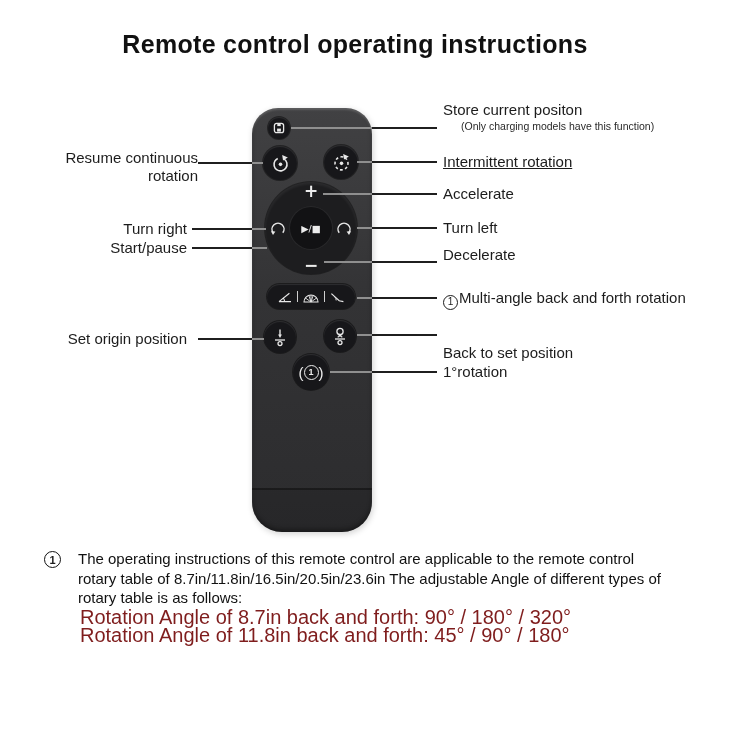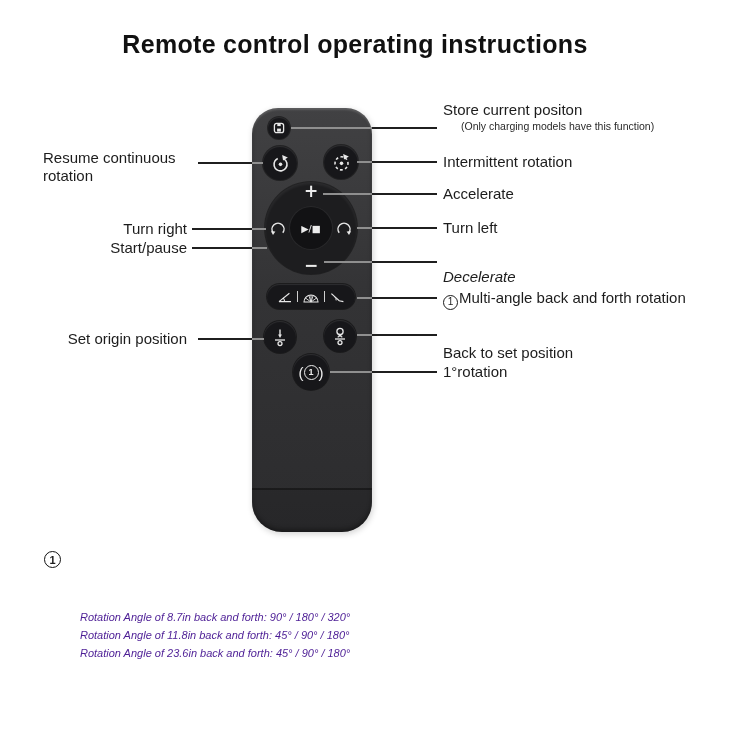--- a/index.html
+++ b/index.html
@@ -42,31 +42,31 @@
   .btn.origin{left:12px;top:213px;width:32px;height:32px;}
   .btn.backset{left:72px;top:212px;width:32px;height:32px;}
   .btn.onedeg{left:41px;top:246px;width:36px;height:36px;gap:0;}
   .paren{color:#ececec;font-size:15px;line-height:15px;}
   .circ1{display:inline-flex;width:13px;height:13px;border:1.3px solid #ececec;border-radius:50%;
        align-items:center;justify-content:center;color:#ececec;font-size:9px;font-weight:bold;}
 
   
   .llabel,.rlabel{position:absolute;font-size:15px;line-height:18px;color:#1c1c1c;}
   .llabel{text-align:right;}
-  .llabel.wrapleft{text-align:left;}
+  .llabel.wrapleft{text-align:right;}
   .rlabel{left:443px;white-space:nowrap;}
   .sublabel{position:absolute;left:461px;font-size:10.5px;color:#2a2a2a;white-space:nowrap;}
   .circled-sm{display:inline-flex;width:13px;height:13px;border:1px solid #1c1c1c;border-radius:50%;
        align-items:center;justify-content:center;font-size:10px;vertical-align:-2px;margin-right:1px;}
 
   
   .foot-circ{position:absolute;left:44px;top:551px;width:15px;height:15px;border:1.3px solid #111;
        border-radius:50%;display:flex;align-items:center;justify-content:center;font-size:11px;font-weight:bold;}
   .foot-intro{position:absolute;left:78px;top:549px;width:595px;font-size:15px;line-height:19.5px;color:#111;}
-  .foot-rows{position:absolute;left:80px;top:609px;font-size:11px;line-height:17.8px;color:#4c1d95;font-style:italic;}
+  .foot-rows{position:absolute;left:80px;top:609px;font-size:20px;line-height:17.8px;color:#7f1d1d;}
 
   .leader{position:absolute;height:1.5px;}
   svg{display:block;}
 </style>
 </head>
 <body>
 
 <div id="stage">
 
   <div class="title">Remote control operating instructions</div>
@@ -156,33 +156,33 @@
     </div>
   </div>
 
   <div class="llabel wrapleft" style="left:43px;top:149px;width:155px;">Resume continuous rotation</div>
   <div class="llabel" style="left:60px;top:220px;width:127px;">Turn right</div>
   <div class="llabel" style="left:37px;top:330px;width:150px;">Set origin position</div>
   <div class="llabel" style="left:60px;top:239px;width:127px;">Start/pause</div>
 
   <div class="rlabel" style="top:101px;">Store current positon</div>
   <div class="sublabel" style="top:120px;">(Only charging models have this function)</div>
-  <div class="rlabel" style="top:153px;">Intermittent rotation</div>
+  <div class="rlabel" style="top:153px;text-decoration:underline;">Intermittent rotation</div>
   <div class="rlabel" style="top:185px;">Accelerate</div>
   <div class="rlabel" style="top:219px;">Turn left</div>
-  <div class="rlabel" style="top:268px;font-style:italic;">Decelerate</div>
+  <div class="rlabel" style="top:246px;">Decelerate</div>
   <div class="rlabel" style="top:289px;"><span class="circled-sm">1</span><span>Multi-angle back and forth rotation</span></div>
   <div class="rlabel" style="top:344px;">Back to set position</div>
   <div class="rlabel" style="top:363px;">1°rotation</div>
 
   <div class="foot-circ">1</div>
+  <div class="foot-intro">The operating instructions of this remote control are applicable to the remote control rotary table of 8.7in/11.8in/16.5in/20.5in/23.6in  The adjustable Angle of different types of rotary table is as follows:</div>
   <div class="foot-rows">
     <div>Rotation Angle of 8.7in back and forth: 90° / 180° / 320°</div>
     <div>Rotation Angle of 11.8in back and forth: 45° / 90° / 180°</div>
-    <div>Rotation Angle of 23.6in back and forth: 45° / 90° / 180°</div>
   </div>
 
 <div class="leader" style="left: 291px; top: 127px; width: 81px; background: rgb(143, 143, 143);"></div>
     <div class="leader" style="left: 372px; top: 127px; width: 65px; background: rgb(31, 31, 31);"></div>
     <div class="leader" style="left: 198px; top: 162px; width: 54px; background: rgb(31, 31, 31);"></div>
     <div class="leader" style="left: 252px; top: 162px; width: 11px; background: rgb(143, 143, 143);"></div>
     <div class="leader" style="left: 357px; top: 161px; width: 15px; background: rgb(143, 143, 143);"></div>
     <div class="leader" style="left: 372px; top: 161px; width: 65px; background: rgb(31, 31, 31);"></div>
     <div class="leader" style="left: 323px; top: 193px; width: 49px; background: rgb(143, 143, 143);"></div>
     <div class="leader" style="left: 372px; top: 193px; width: 65px; background: rgb(31, 31, 31);"></div>

